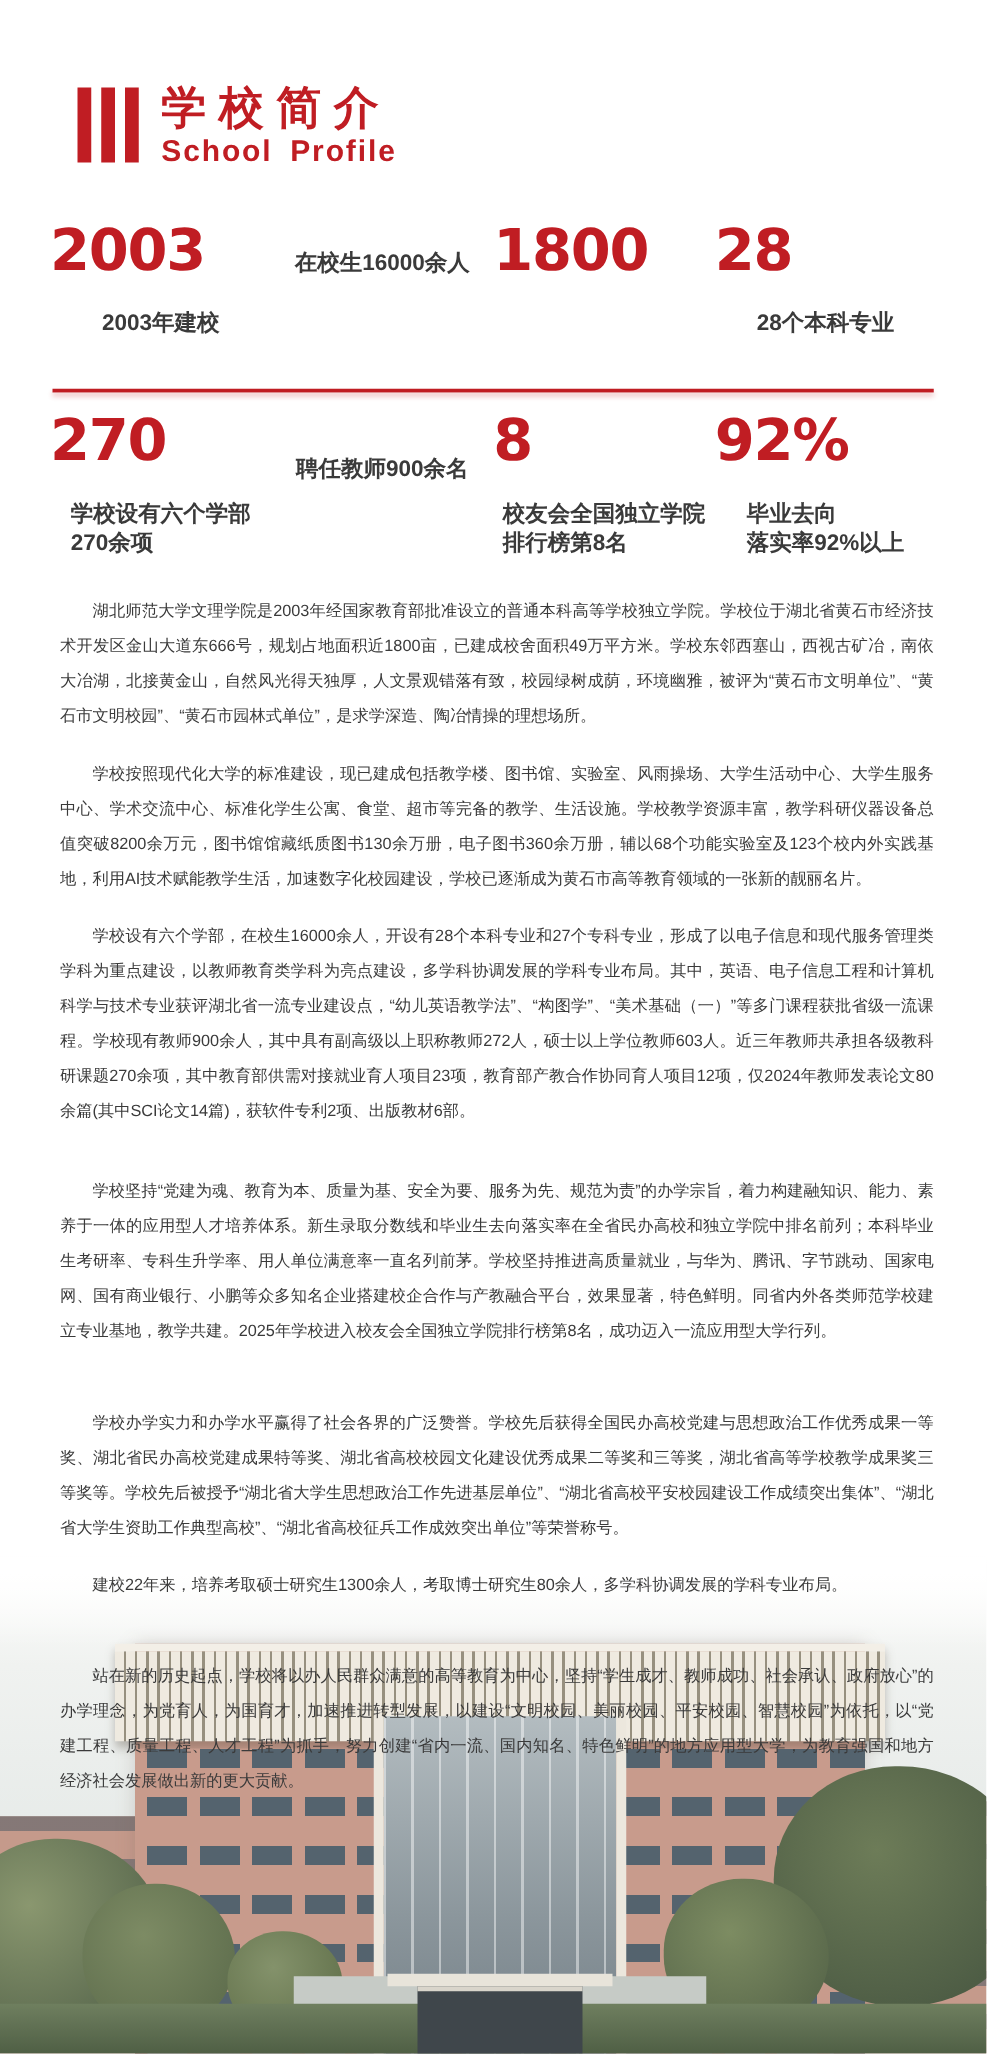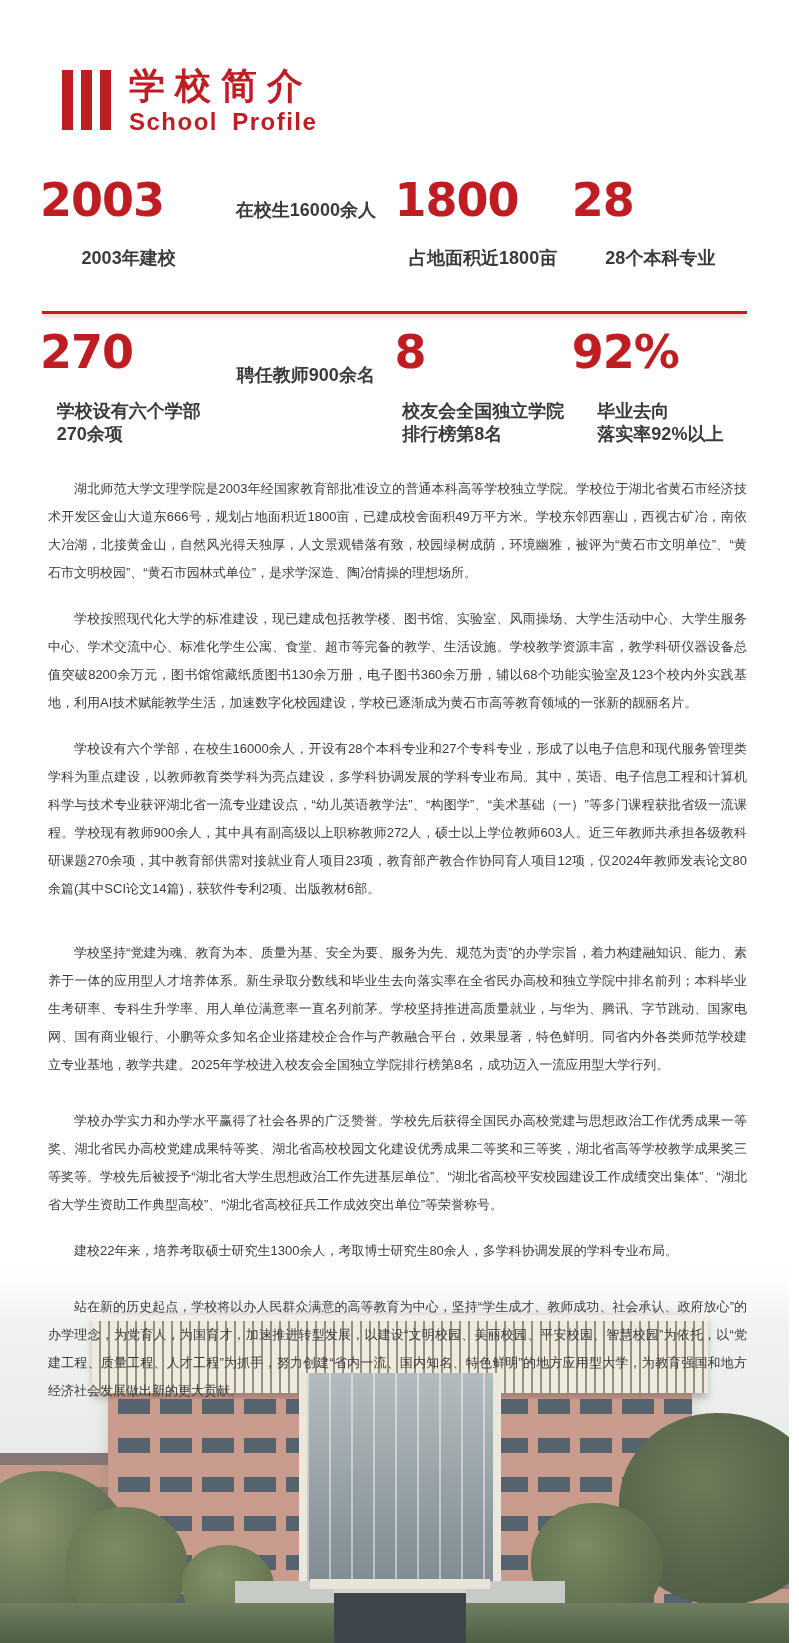--- a/index.html
+++ b/index.html
@@ -22,21 +22,21 @@
   .stat { text-align:left; }
   .stat .num { color:var(--accent); font-size:46px; font-weight:bold; line-height:48px; letter-spacing:-1px; font-family:"DejaVu Sans","Liberation Sans",sans-serif; }
   .stat .cap { color:var(--ink); font-size:18px; line-height:23px; margin-top:23px; white-space:pre-line; min-height:48px; display:flex; flex-direction:column; justify-content:flex-start; align-items:center;font-weight:bold; }
   .stat-row.second .cap { justify-content:center; }
   .divider { border-top:3px solid var(--accent); box-shadow:0 3px 4px rgba(192,29,35,.30); margin:16px 2px 14px 2px; }
 
   
   .article { position:relative; z-index:2; padding:0 42px 0 48px; margin-top:28px; }
   .article p { color:var(--ink); font-size:13px; line-height:28px; text-align:justify; text-indent:2em; margin-bottom:18px; }
   .article p.gap-lg { margin-top:36px; }
-  .article p.gap-md { margin-top:28px; }
+  .article p.gap-md { margin-top:45px; }
   .article p.gap-sm { margin-top:12px; }
 
   
   .photo { position:absolute; left:0; top:1245px; width:799px; height:398px; overflow:hidden; z-index:1;
            background:linear-gradient(180deg,#fefefd 0%,#f0f2f0 22%,#e7ebe9 55%,#e1e5e2 100%); }
   .wing { position:absolute; bottom:0; background-color:#c59a8b;
           background-image:repeating-linear-gradient(180deg,rgba(80,92,102,.55) 0 12px,rgba(0,0,0,0) 12px 34px); }
   .wing.left { left:0; width:118px; top:208px; }
   .wing.right { right:0; width:132px; top:196px; }
   .bldg { position:absolute; left:108px; width:584px; top:70px; bottom:0; background:#c89b8c; box-shadow:0 0 14px rgba(120,100,90,.25); }
@@ -85,21 +85,20 @@
     <div class="stat-row">
       <div class="stat">
         <div class="num">2003</div>
         <div class="cap">2003年建校</div>
       </div>
       <div class="stat">
         <div class="cap">在校生16000余人</div>
       </div>
       <div class="stat">
         <div class="num">1800</div>
-        <div class="cap">占地面积近1800亩</div>
       </div>
       <div class="stat">
         <div class="num">28</div>
         <div class="cap">28个本科专业</div>
       </div>
     </div>
 
     <div class="divider"></div>
 
     <div class="stat-row second">

